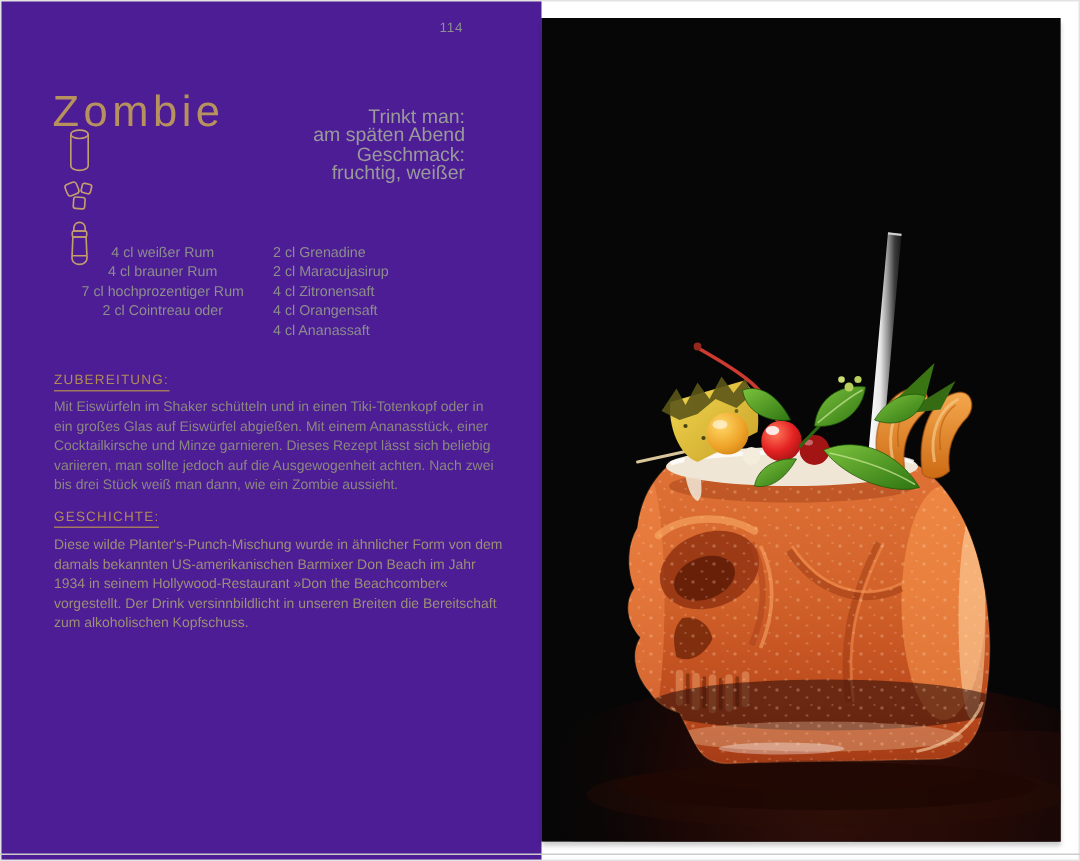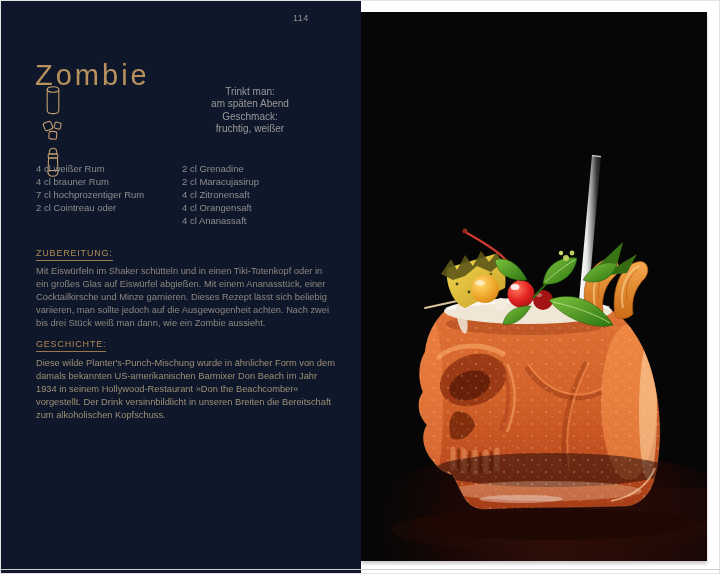--- a/index.html
+++ b/index.html
@@ -5,34 +5,34 @@
   html,body{margin:0;padding:0;}
   body{
     width:720px;height:574px;position:relative;overflow:hidden;
     background:#ffffff;
     font-family:"Liberation Sans",sans-serif;
   }
   .frame{position:absolute;inset:0;border:1px solid #e3e3e3;pointer-events:none;}
   .bottom-edge{position:absolute;left:0;top:569px;width:720px;height:1px;background:#cccccc;}
 
   
-  .left-page{position:absolute;left:0;top:0;width:361px;height:574px;background:#0f172a;}
+  .left-page{position:absolute;left:0;top:0;width:361px;height:574px;background:#4c1d95;}
   .page-number{position:absolute;left:293px;top:13px;font-size:9px;color:#8f8f8f;letter-spacing:.5px;}
   .title{
     position:absolute;left:35px;top:40px;
     font-size:29px;font-weight:300;color:#b8925e;letter-spacing:3px;
   }
   .icon-col{position:absolute;left:41px;top:85px;display:flex;flex-direction:column;gap:5px;align-items:center;width:24px;}
   .icon-col svg{display:block;}
   .info-block{
-    position:absolute;left:190px;top:86px;width:120px;text-align:center;
-    font-size:10px;line-height:12.4px;color:#9a9a9a;
+    position:absolute;left:190px;top:72px;width:120px;text-align:right;
+    font-size:13px;line-height:12.4px;color:#9a9a9a;
   }
   .ingredients{position:absolute;top:162px;font-size:9.5px;line-height:13px;color:#8d8d8d;}
-  .ing-left{left:36px;width:145px;}
+  .ing-left{left:36px;width:145px;text-align:center;}
   .ing-right{left:182px;width:130px;}
   .ingredients .cont{padding-left:9px;}
   .sec-heading{
     position:absolute;left:36px;font-size:9px;letter-spacing:.8px;color:#b18a56;
   }
   .sec-heading span{display:inline-block;border-bottom:1px solid rgba(177,138,86,.85);padding-bottom:1.5px;}
   .sec-heading.prep{top:248px;}
   .sec-heading.hist{top:339px;}
   .sec-body{position:absolute;left:36px;width:299px;font-size:9.3px;line-height:13px;}
   .sec-body.prep{top:265px;color:#8c8780;}

